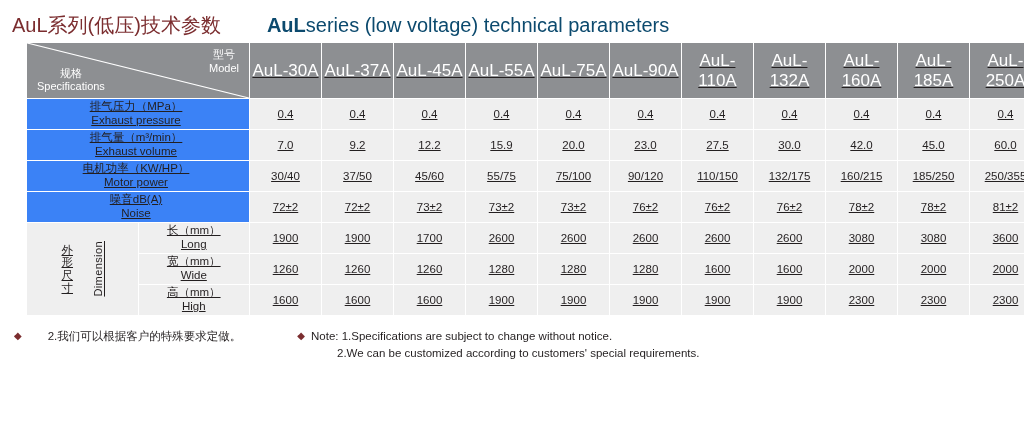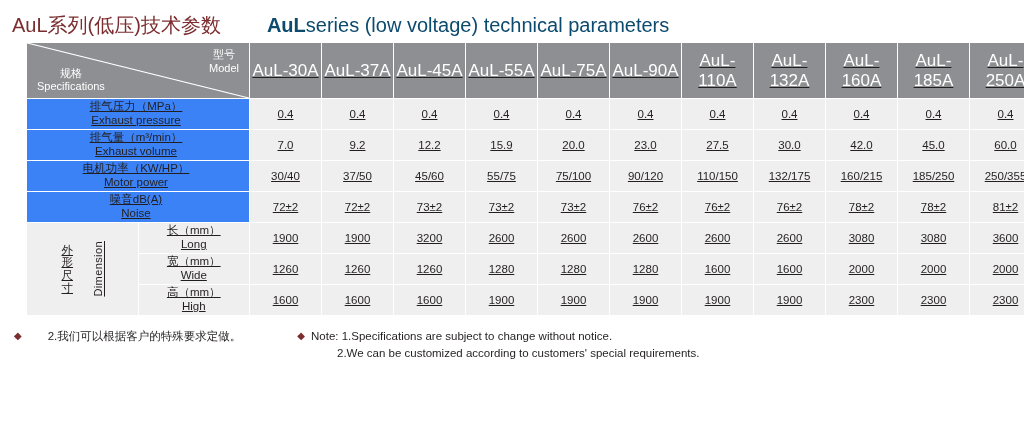--- a/index.html
+++ b/index.html
@@ -324,21 +324,21 @@
             </div>
           </td>
           <td class="dim-sub">
             <div class="dim-sub-inner">
               <span>长（mm）</span>
               <span>Long</span>
             </div>
           </td>
           <td>1900</td>
           <td>1900</td>
-          <td>3200</td>
+          <td>1700</td>
           <td>2600</td>
           <td>2600</td>
           <td>2600</td>
           <td>2600</td>
           <td>2600</td>
           <td>3080</td>
           <td>3080</td>
           <td>3600</td>
         </tr>
 

